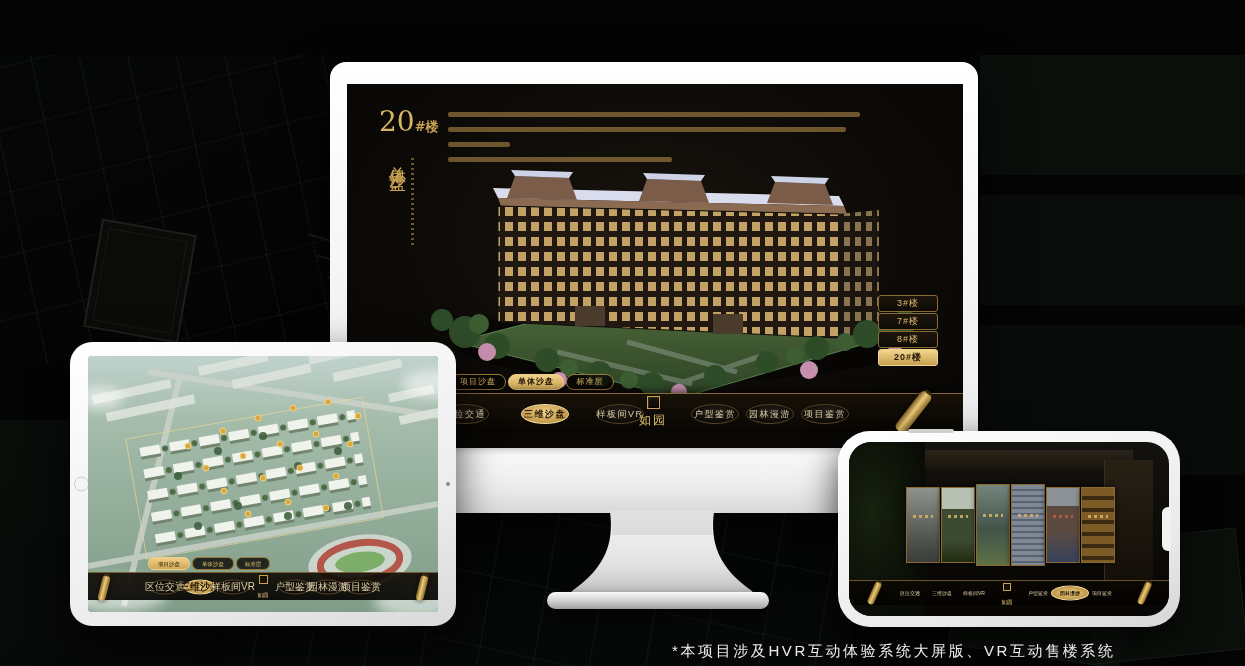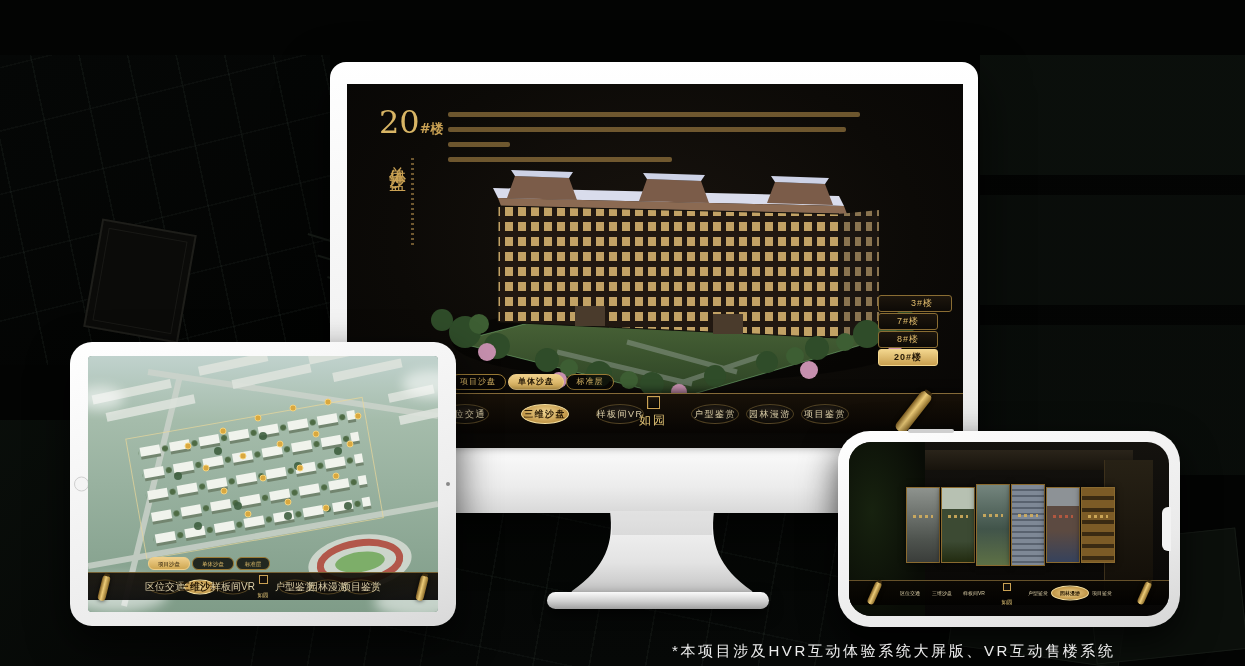--- a/index.html
+++ b/index.html
@@ -37,21 +37,21 @@
   .scroll-i{position:absolute;background:linear-gradient(90deg,#7a5a20,#eccb78 45%,#8a6a28);
             border-radius:5px;box-shadow:0 0 4px rgba(0,0,0,.8);}
   .scroll-i::after{content:"";position:absolute;left:15%;right:15%;top:-2px;height:3px;border-radius:50%;background:#3c2c10;}
 
   
   .monitor-body{position:absolute;left:330px;top:62px;width:648px;height:451px;border-radius:16px;
     background:linear-gradient(180deg,#ffffff,#f0f0f0 70%,#dcdcdc);box-shadow:0 18px 50px rgba(0,0,0,.65);}
   .monitor-screen{position:absolute;left:17px;top:22px;width:616px;height:364px;overflow:hidden;
     background:radial-gradient(ellipse at 50% 42%,#18130e 0%,#0c0a07 60%,#070605 100%);}
   .m-label-num{position:absolute;left:32px;top:18px;color:#d8b565;font-family:"DejaVu Serif",serif;}
-  .m-label-num .n{font-size:32px;line-height:40px;}
+  .m-label-num .n{font-size:28px;line-height:40px;}
   .m-label-num .u{font-size:13px;font-weight:bold;color:#caa254;}
   .m-label-sub{position:absolute;left:40px;top:68px;color:#caa254;font-size:17px;letter-spacing:3px;
     writing-mode:vertical-rl;font-family:"DejaVu Serif",serif;}
   .m-label-en{position:absolute;left:64px;top:74px;width:3px;height:90px;
     background:repeating-linear-gradient(180deg,rgba(190,150,80,.55) 0 2px,transparent 2px 5px);}
   .m-par{position:absolute;height:5px;background:rgba(190,150,78,.55);border-radius:2px;}
 
   .viewport3d{position:absolute;left:0;top:0;width:616px;height:345px;}
 
   .fbtn{position:absolute;left:531px;width:58px;height:15px;border-radius:3px;text-align:center;
@@ -227,21 +227,21 @@
         <span class="n">20</span><span class="u">#楼</span>
       </div>
       <div class="m-label-sub">单体沙盘</div>
       <div class="m-label-en"></div>
 
       <div class="m-par" style="left:101px;top:28px;width:412px;"></div>
       <div class="m-par" style="left:101px;top:43px;width:398px;"></div>
       <div class="m-par" style="left:101px;top:58px;width:62px;"></div>
       <div class="m-par" style="left:101px;top:73px;width:224px;"></div>
 
-      <div class="fbtn" style="top:211px;padding-left:14px;">3#楼</div>
+      <div class="fbtn" style="top:211px;">3#楼</div>
       <div class="fbtn" style="top:229px;">7#楼</div>
       <div class="fbtn" style="top:247px;">8#楼</div>
       <div class="fbtn active" style="top:265px;">20#楼</div>
 
       <div class="stab" style="left:103px;top:290px;width:54px;">项目沙盘</div>
       <div class="stab active" style="left:161px;top:290px;width:54px;">单体沙盘</div>
       <div class="stab" style="left:219px;top:290px;width:46px;">标准层</div>
 
       <div class="navbar">
         <div class="nitem" style="left:118px;">

